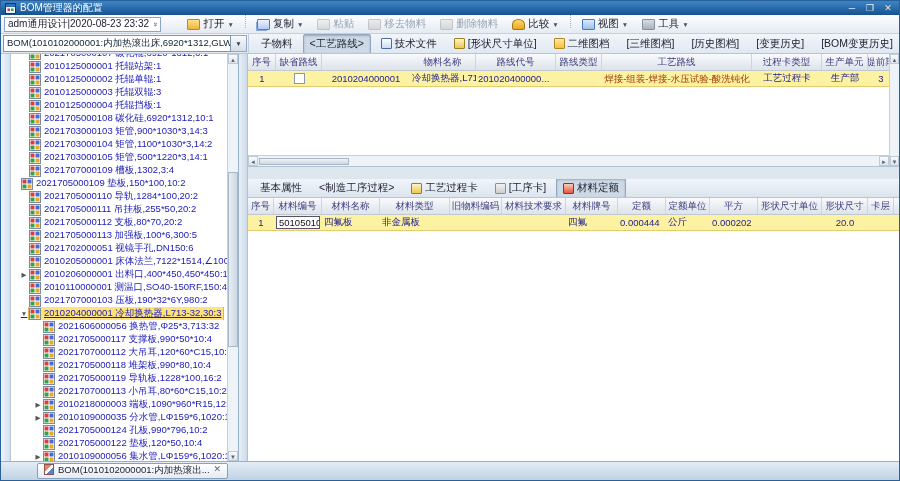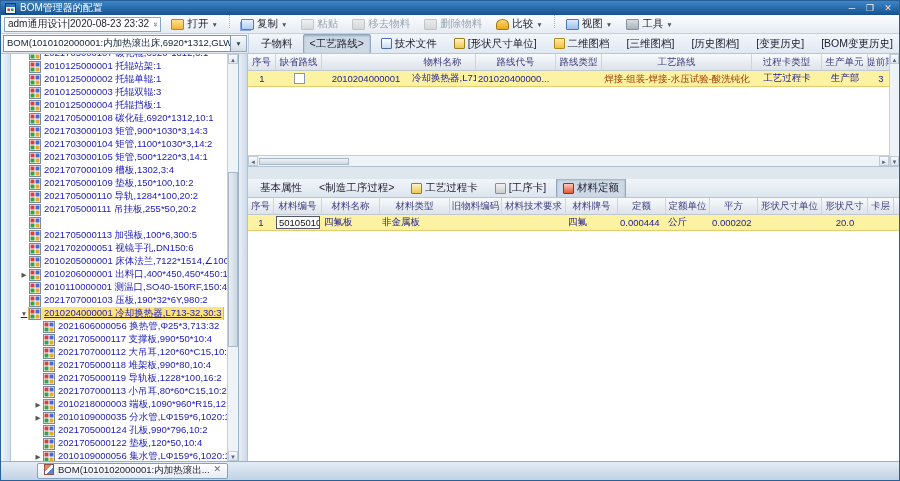--- a/index.html
+++ b/index.html
@@ -8,21 +8,21 @@
   .window{width:900px;height:481px;border:1px solid #2a6099;display:flex;flex-direction:column;background:#dfe7ee;overflow:hidden;}
 
   
   .titlebar{height:14px;flex:none;background:linear-gradient(#3d85c6,#16528e);display:flex;align-items:center;padding:0 4px;gap:4px;color:#fff;}
   .titlebar .ttl{flex:1;font-size:10px;white-space:nowrap;overflow:hidden;}
   .winbtns{display:flex;gap:4px;align-items:center;}
   .winbtn{width:14px;height:11px;font-size:9px;line-height:11px;text-align:center;color:#f4f8ff;cursor:default;}
   .winbtn.close{color:#ffd9c8;}
 
   
-  .toolbar{height:19px;flex:none;background:linear-gradient(#fdfdfe,#e4ebf2);border-bottom:1px solid #c6d0da;display:flex;align-items:center;padding:0 3px;gap:4px;}
+  .toolbar{height:19px;flex:none;background:linear-gradient(#fdfdfe,#e4ebf2);border-bottom:1px solid #c6d0da;display:flex;align-items:center;padding:0 3px;gap:20px;}
   .combo{height:15px;background:#fff;border:1px solid #89a6c4;display:flex;align-items:center;font-size:10px;padding:0 3px;color:#223;white-space:nowrap;}
   .combo .chev{margin-left:4px;color:#446;font-size:8px;transform:rotate(90deg);display:inline-block;}
   .tbtn{display:flex;align-items:center;gap:3px;padding:1px 5px;font-size:10.5px;color:#223;white-space:nowrap;border:1px solid transparent;border-radius:2px;}
   .tbtn.disabled{color:#9aa6b2;}
   .tbtn .caret{font-size:6.5px;color:#456;}
   .tsep{width:1px;height:13px;border-left:1px dotted #a8b6c4;margin:0 3px;}
   .ticon{width:13px;height:11px;display:inline-block;flex:none;border-radius:1px;}
   .ic-folder{background:linear-gradient(#ffe08a,#f0b43c);border:1px solid #b8862a;}
   .ic-copy{background:linear-gradient(#eaf2ff,#b4ccf0);border:1px solid #5878c0;box-shadow:-2px 2px 0 -1px #88a8e0;}
   .ic-paste{background:linear-gradient(#e8eaec,#c4c8cc);border:1px solid #9aa0a8;}
@@ -328,21 +328,21 @@
               <svg class="bomicon" width="12" height="12" viewBox="0 0 12 12">
     <rect x="0.5" y="0.5" width="11" height="11" fill="#ffffff" stroke="#7a8aa0"></rect>
     <rect x="1.5" y="1.5" width="4" height="4" fill="#d84040"></rect>
     <rect x="6.5" y="1.5" width="4" height="4" fill="#4868d8"></rect>
     <rect x="1.5" y="6.5" width="4" height="4" fill="#38a048"></rect>
     <rect x="6.5" y="6.5" width="4" height="4" fill="#e8a828"></rect>
   </svg>
               <span>2021707000109 槽板,1302,3:4</span>
             </span>
           </div>
-          <div class="trow-tree" style="padding-left: 8px;">
+          <div class="trow-tree" style="">
             <span class="exp"></span>
             <span class="selwrap">
               <svg class="bomicon" width="12" height="12" viewBox="0 0 12 12">
     <rect x="0.5" y="0.5" width="11" height="11" fill="#ffffff" stroke="#7a8aa0"></rect>
     <rect x="1.5" y="1.5" width="4" height="4" fill="#d84040"></rect>
     <rect x="6.5" y="1.5" width="4" height="4" fill="#4868d8"></rect>
     <rect x="1.5" y="6.5" width="4" height="4" fill="#38a048"></rect>
     <rect x="6.5" y="6.5" width="4" height="4" fill="#e8a828"></rect>
   </svg>
               <span>2021705000109 垫板,150*100,10:2</span>
@@ -377,20 +377,21 @@
           <div class="trow-tree" style="padding-left: 8px;">
             <span class="exp"></span>
             <span class="selwrap">
               <svg class="bomicon" width="12" height="12" viewBox="0 0 12 12">
     <rect x="0.5" y="0.5" width="11" height="11" fill="#ffffff" stroke="#7a8aa0"></rect>
     <rect x="1.5" y="1.5" width="4" height="4" fill="#d84040"></rect>
     <rect x="6.5" y="1.5" width="4" height="4" fill="#4868d8"></rect>
     <rect x="1.5" y="6.5" width="4" height="4" fill="#38a048"></rect>
     <rect x="6.5" y="6.5" width="4" height="4" fill="#e8a828"></rect>
   </svg>
+              <span>2021705000112 支板,80*70,20:2</span>
             </span>
           </div>
           <div class="trow-tree" style="padding-left: 8px;">
             <span class="exp"></span>
             <span class="selwrap">
               <svg class="bomicon" width="12" height="12" viewBox="0 0 12 12">
     <rect x="0.5" y="0.5" width="11" height="11" fill="#ffffff" stroke="#7a8aa0"></rect>
     <rect x="1.5" y="1.5" width="4" height="4" fill="#d84040"></rect>
     <rect x="6.5" y="1.5" width="4" height="4" fill="#4868d8"></rect>
     <rect x="1.5" y="6.5" width="4" height="4" fill="#38a048"></rect>

